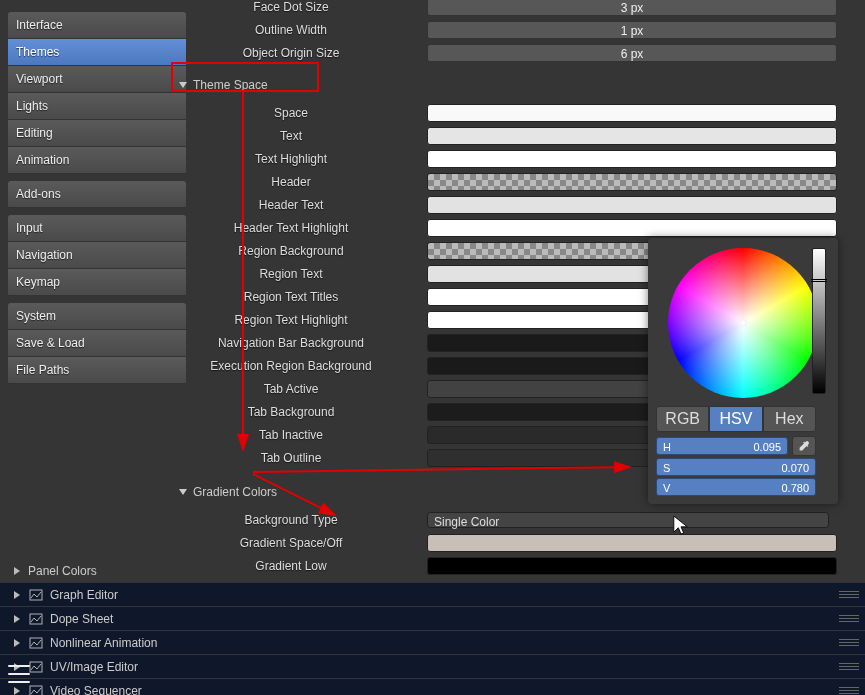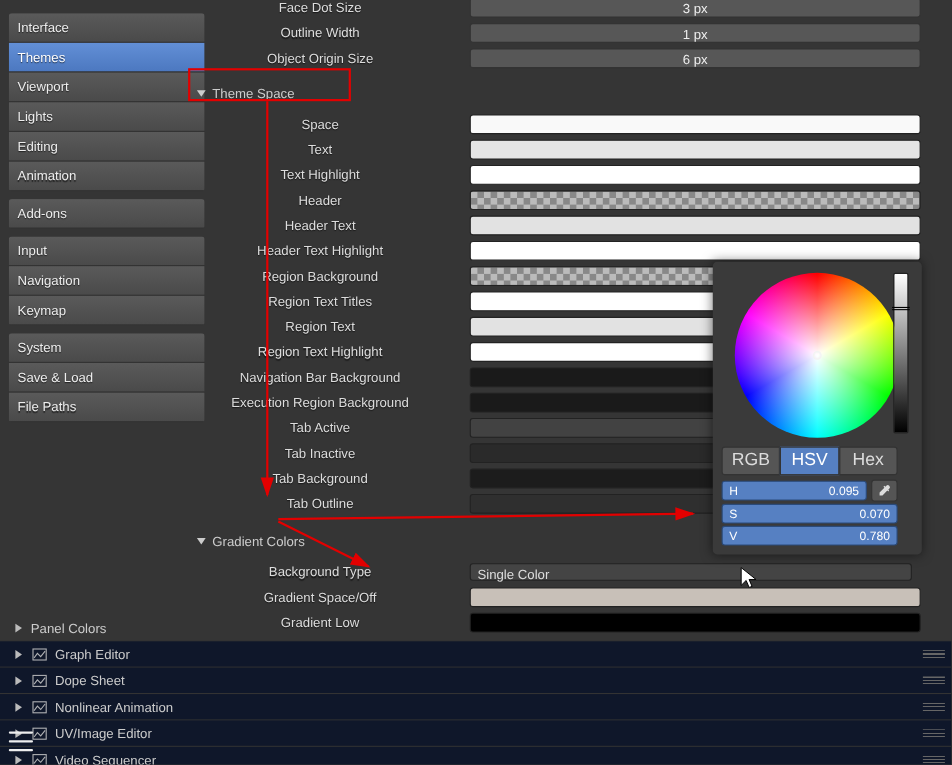--- a/index.html
+++ b/index.html
@@ -171,50 +171,50 @@
       </div>
       <div class="prop-row">
         <div class="prop-label">Header Text Highlight</div>
         <div class="prop-swatch" style="background: rgb(255, 255, 255);"></div>
       </div>
       <div class="prop-row">
         <div class="prop-label">Region Background</div>
         <div class="prop-swatch checker"></div>
       </div>
       <div class="prop-row">
+        <div class="prop-label">Region Text</div>
+        <div class="prop-swatch" style="background: rgb(226, 226, 226);"></div>
+      </div>
+      <div class="prop-row">
         <div class="prop-label">Region Text Titles</div>
         <div class="prop-swatch" style="background: rgb(255, 255, 255);"></div>
       </div>
       <div class="prop-row">
-        <div class="prop-label">Region Text</div>
-        <div class="prop-swatch" style="background: rgb(226, 226, 226);"></div>
-      </div>
-      <div class="prop-row">
         <div class="prop-label">Region Text Highlight</div>
         <div class="prop-swatch" style="background: rgb(255, 255, 255);"></div>
       </div>
       <div class="prop-row">
         <div class="prop-label">Navigation Bar Background</div>
         <div class="prop-swatch" style="background: rgb(26, 26, 26);"></div>
       </div>
       <div class="prop-row">
         <div class="prop-label">Execution Region Background</div>
         <div class="prop-swatch" style="background: rgb(26, 26, 26);"></div>
       </div>
       <div class="prop-row">
         <div class="prop-label">Tab Active</div>
         <div class="prop-swatch" style="background: rgb(66, 66, 66);"></div>
       </div>
       <div class="prop-row">
+        <div class="prop-label">Tab Background</div>
+        <div class="prop-swatch" style="background: rgb(28, 28, 28);"></div>
+      </div>
+      <div class="prop-row">
         <div class="prop-label">Tab Inactive</div>
         <div class="prop-swatch" style="background: rgb(42, 42, 42);"></div>
-      </div>
-      <div class="prop-row">
-        <div class="prop-label">Tab Background</div>
-        <div class="prop-swatch" style="background: rgb(28, 28, 28);"></div>
       </div>
       <div class="prop-row">
         <div class="prop-label">Tab Outline</div>
         <div class="prop-swatch" style="background: rgb(47, 47, 47);"></div>
       </div>
     </div>
 
   <div class="section-header" style="margin-top:12px;">
     <div class="tri"></div>
     <span>Gradient Colors</span>

